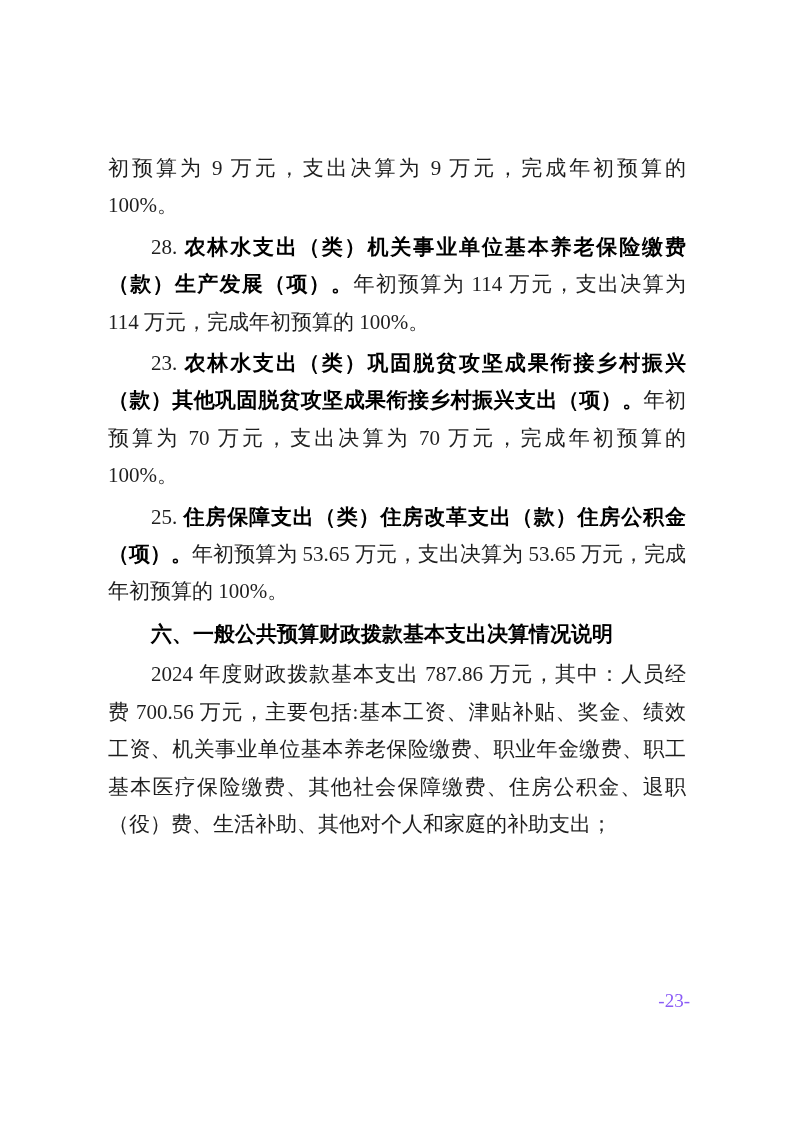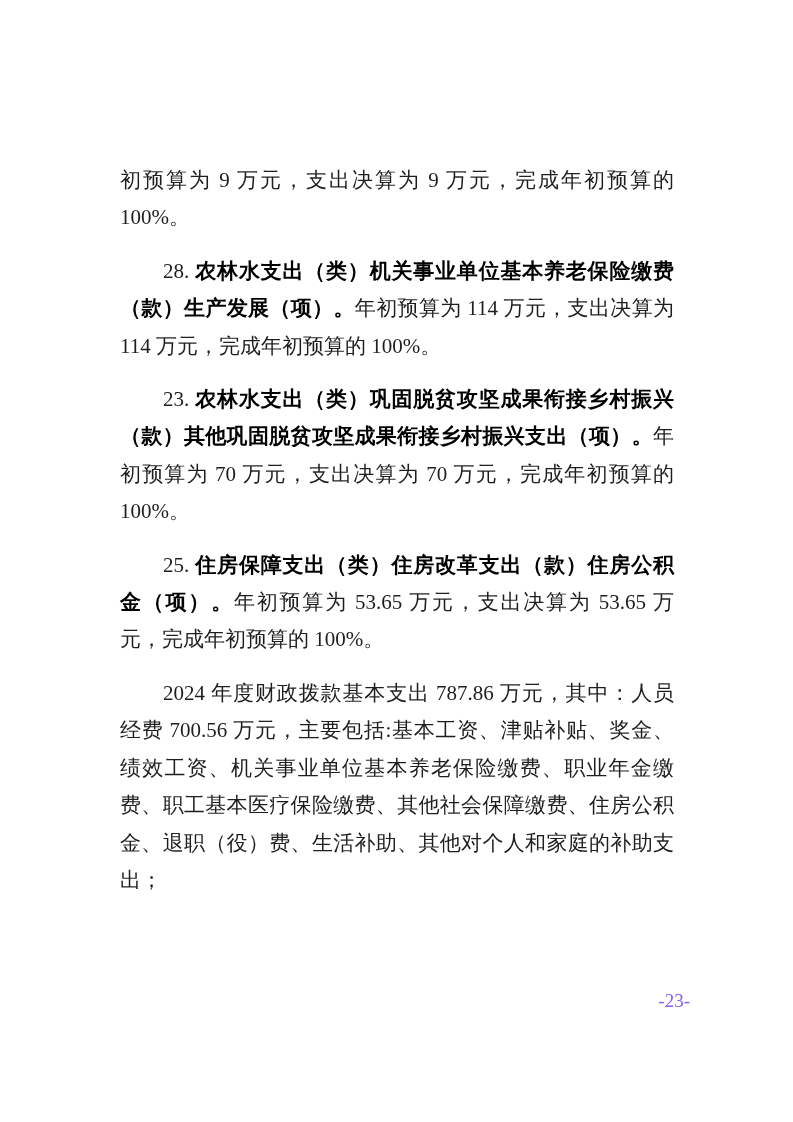--- a/index.html
+++ b/index.html
@@ -15,21 +15,21 @@
     overflow: hidden;
     font-family: "Liberation Serif", serif;
   }
   .content {
     position: absolute;
     left: 104px;
     top: 146px;
     width: 586px;
   }
   p.para {
-    margin: 16px;
+    margin: 4px;
     padding: 0;
     font-size: 21px;
     line-height: 37.4px;
     text-align: justify;
     color: #1e1e1e;
     font-family: "Liberation Serif", serif;
   }
   p.para.indent {
     text-indent: 43px;
   }
@@ -54,16 +54,17 @@
 </style>
 </head>
 <body>
 
 <div class="page">
   <div class="content">
       <p class="para"><span class="run">初预算为 9 万元，支出决算为 9 万元，完成年初预算的 100%。</span></p>
       <p class="para indent"><span class="run">28. </span><span class="run-bold">农林水支出（类）机关事业单位基本养老保险缴费（款）生产发展（项）。</span><span class="run">年初预算为 114 万元，支出决算为 114 万元，完成年初预算的 100%。</span></p>
       <p class="para indent"><span class="run">23. </span><span class="run-bold">农林水支出（类）巩固脱贫攻坚成果衔接乡村振兴（款）其他巩固脱贫攻坚成果衔接乡村振兴支出（项）。</span><span class="run">年初预算为 70 万元，支出决算为 70 万元，完成年初预算的 100%。</span></p>
       <p class="para indent"><span class="run">25. </span><span class="run-bold">住房保障支出（类）住房改革支出（款）住房公积金（项）。</span><span class="run">年初预算为 53.65 万元，支出决算为 53.65 万元，完成年初预算的 100%。</span></p>
+      <p class="para indent heading"><span class="run-bold">六、一般公共预算财政拨款基本支出决算情况说明</span></p>
       <p class="para indent"><span class="run">2024 年度财政拨款基本支出 787.86 万元，其中：人员经费 700.56 万元，主要包括:基本工资、津贴补贴、奖金、绩效工资、机关事业单位基本养老保险缴费、职业年金缴费、职工基本医疗保险缴费、其他社会保障缴费、住房公积金、退职（役）费、生活补助、其他对个人和家庭的补助支出；</span></p>
     </div>
   <div class="page-number">-23-</div>
 </div>
 
 </body></html>

